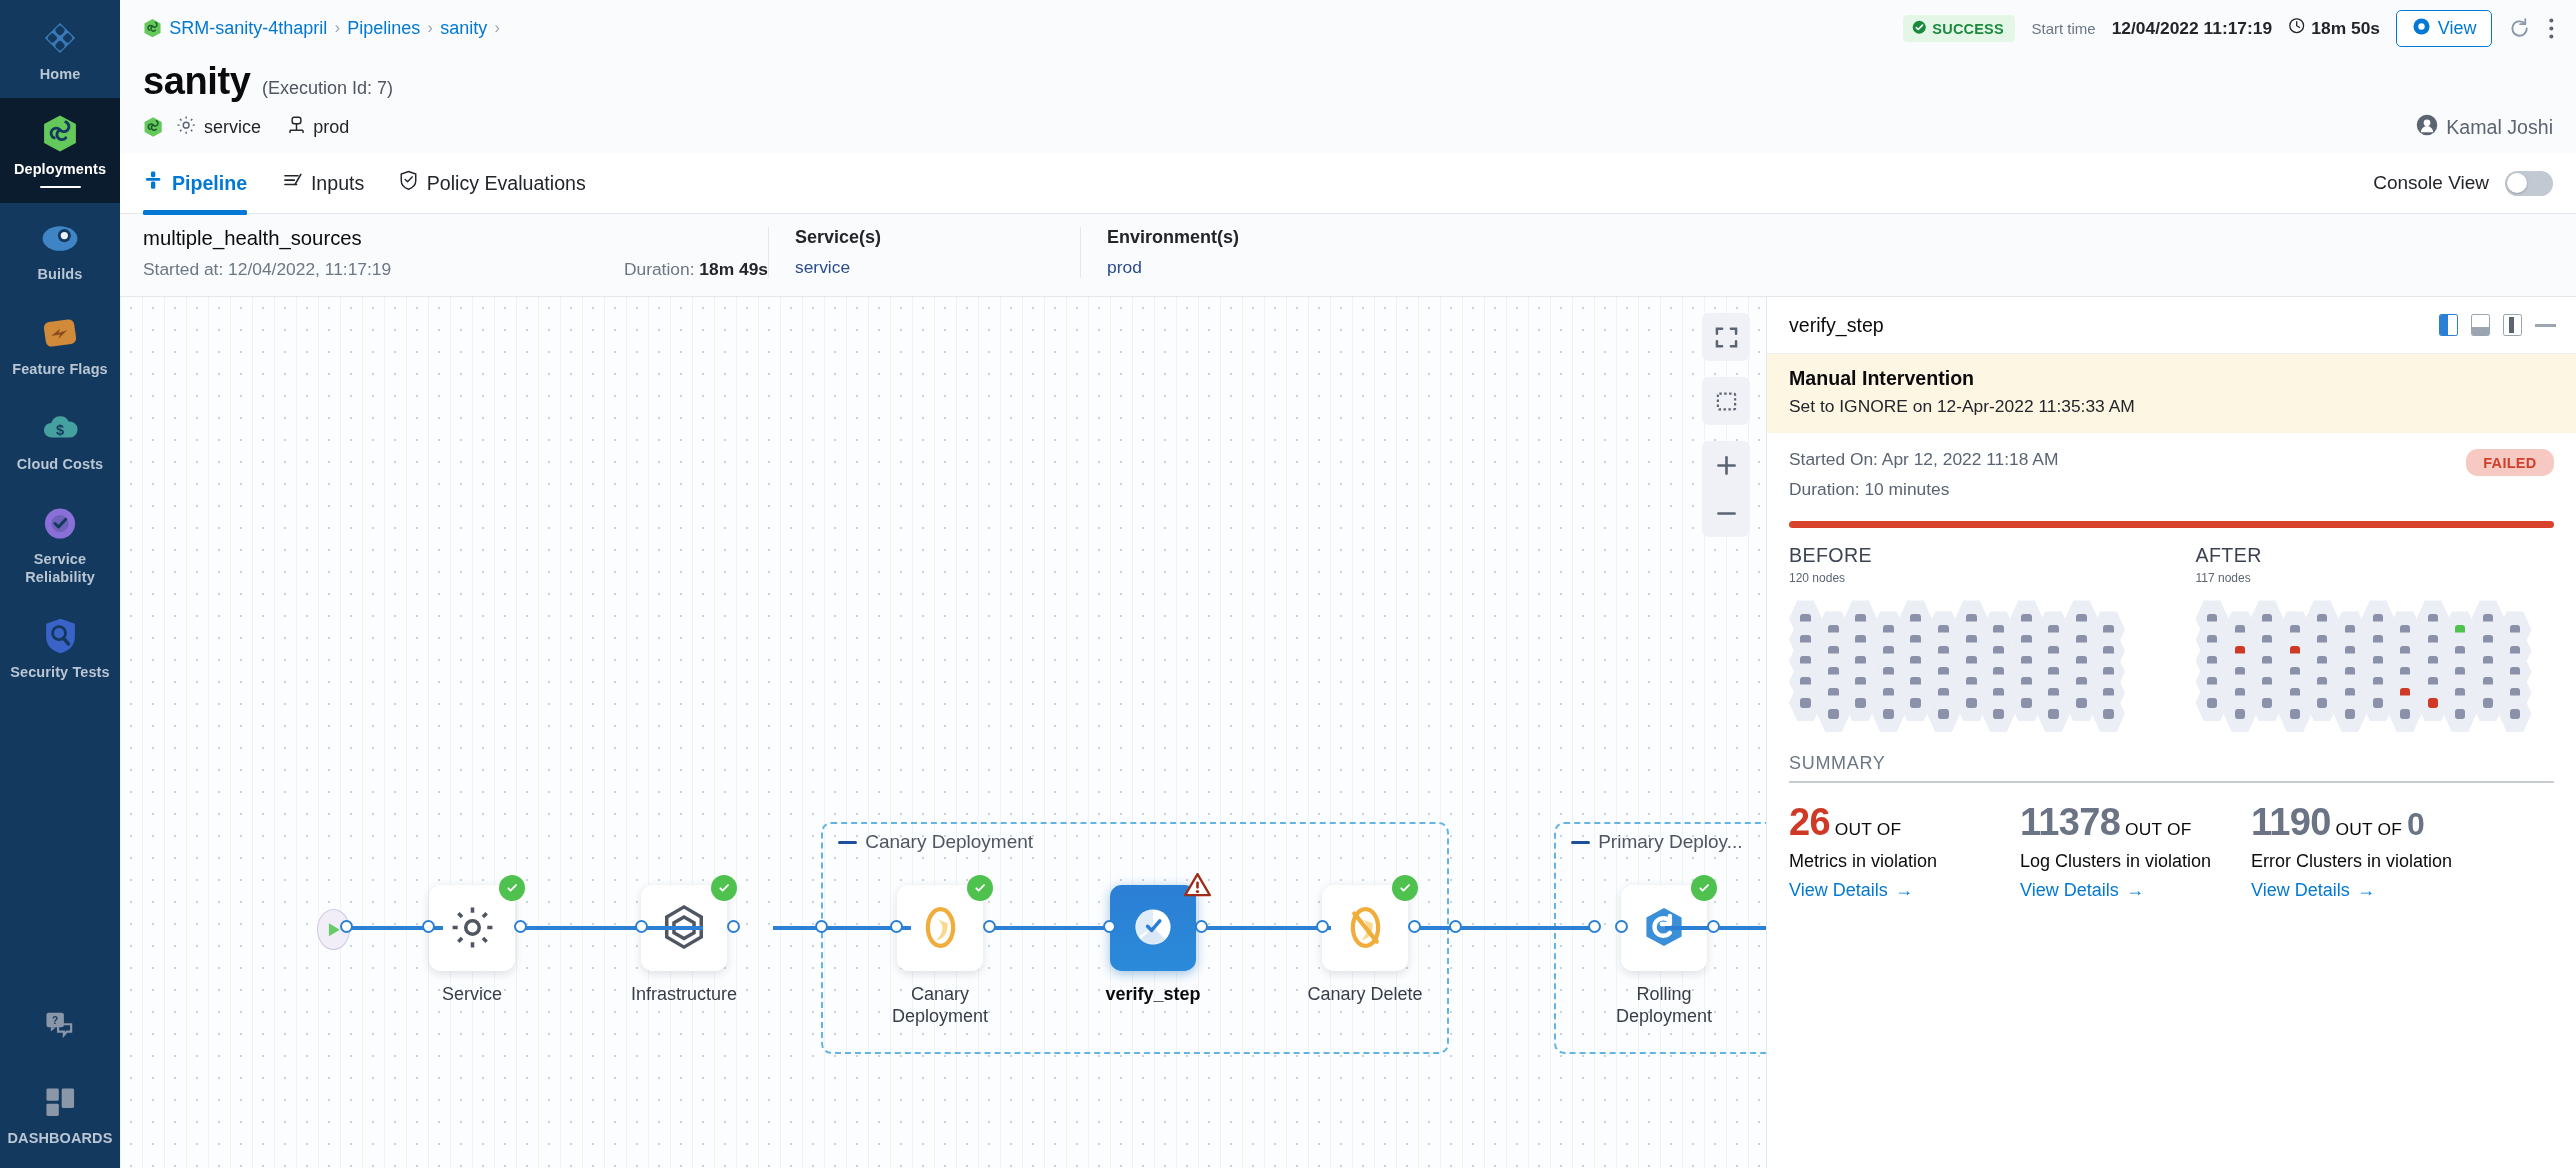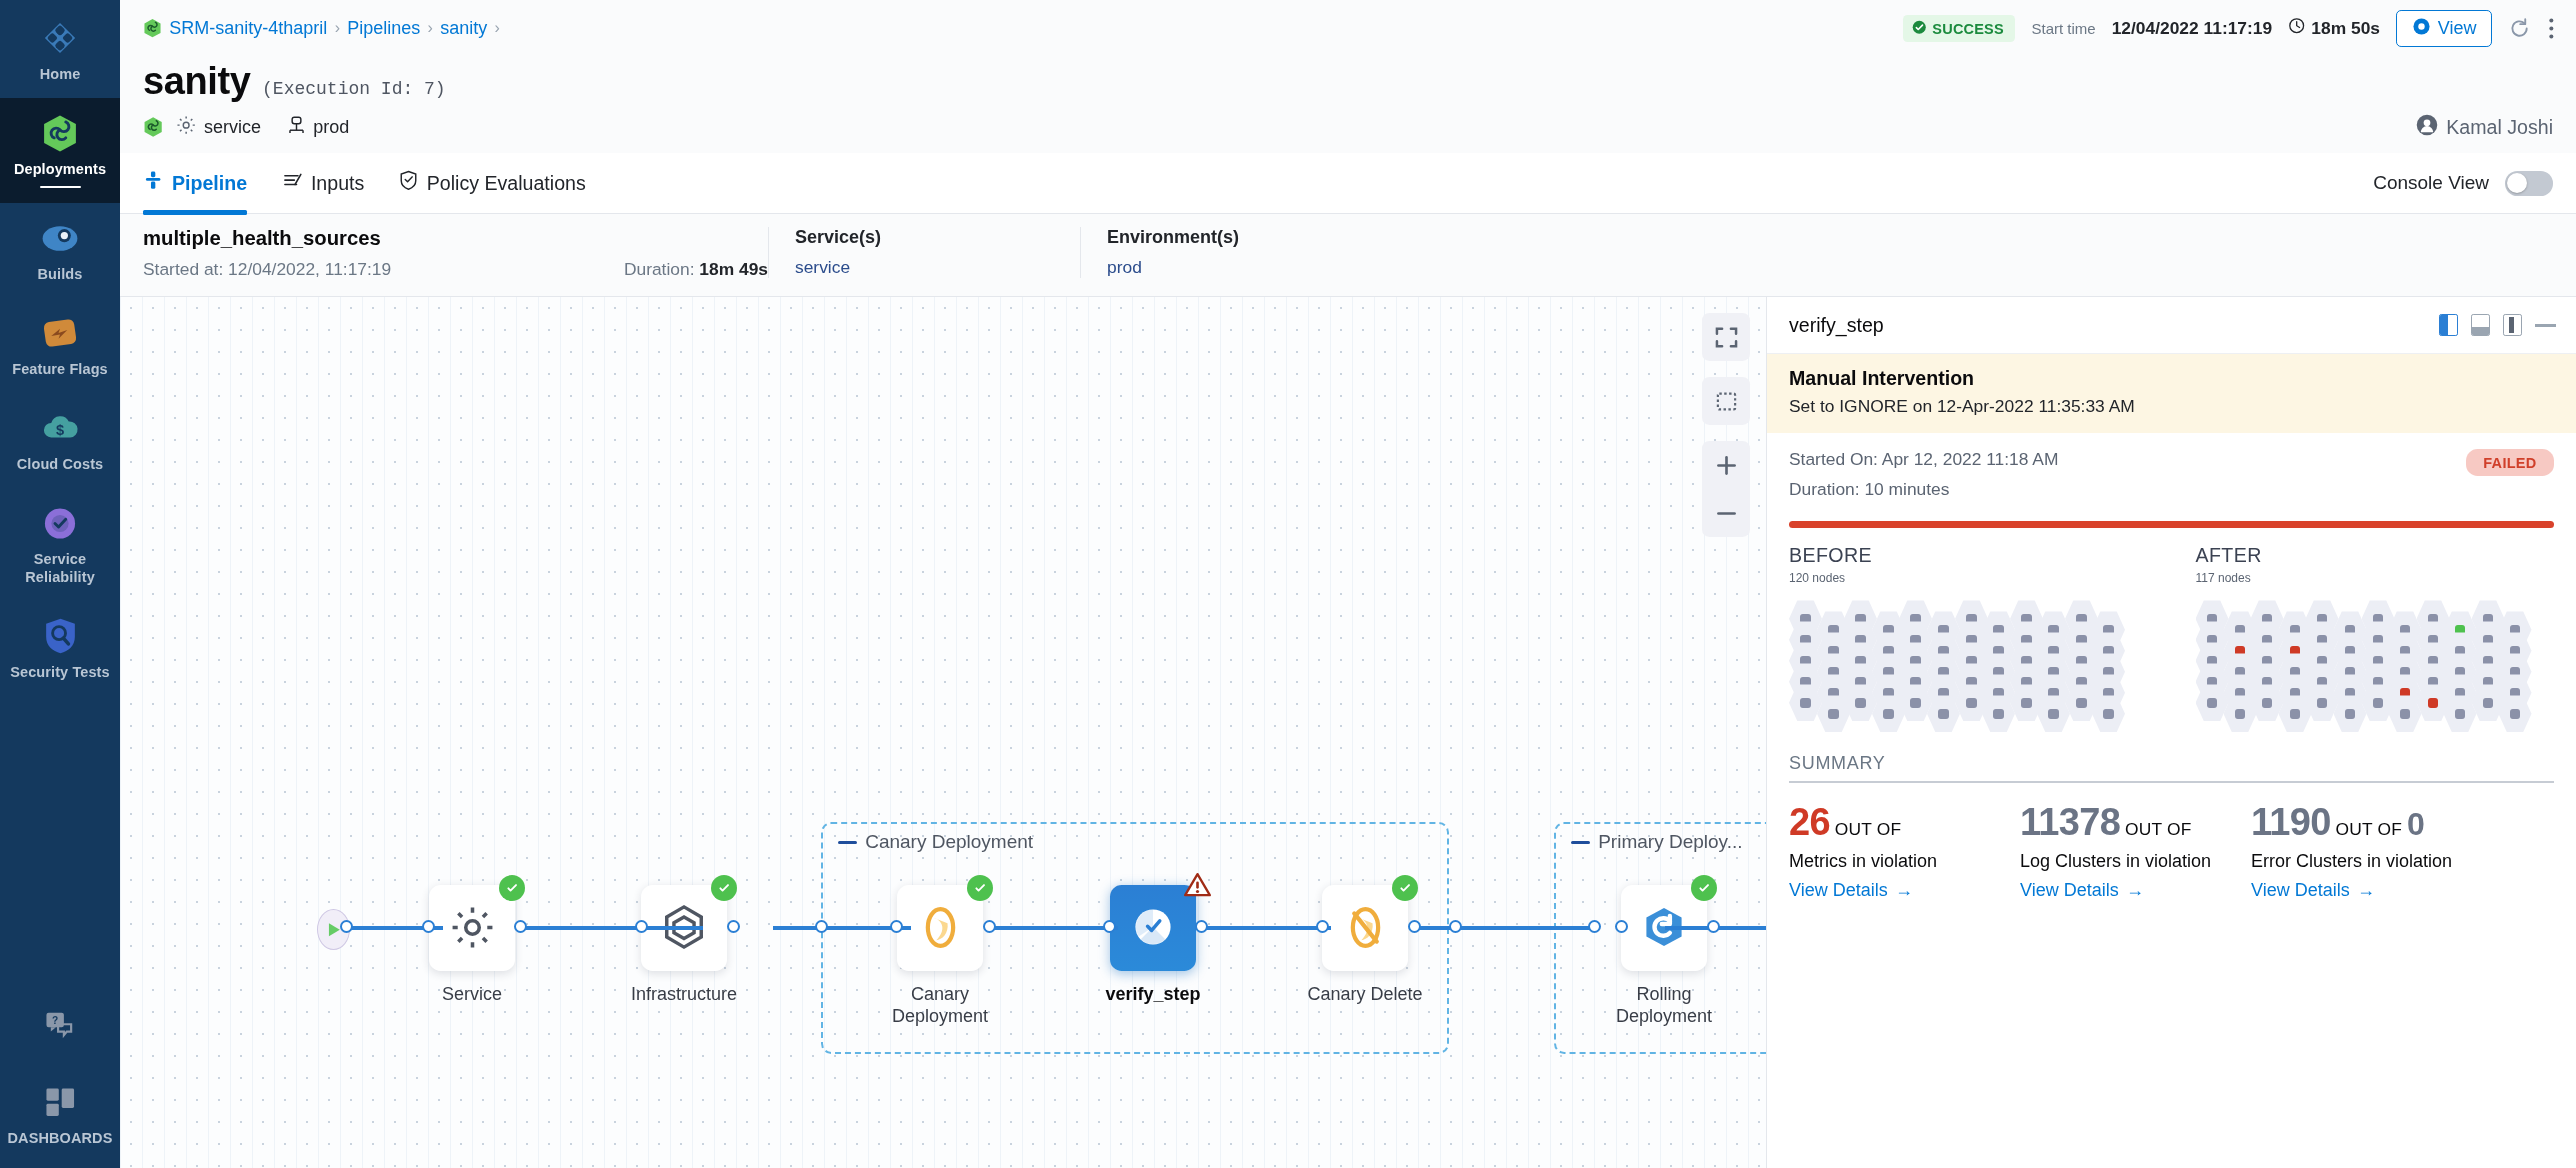--- a/index.html
+++ b/index.html
@@ -58,21 +58,21 @@
     border: 1.5px solid #0278d5; color: #0278d5; border-radius: 5.1px;
     padding: 5.8px 14.5px; font-size: 18px; display: flex; align-items: center; gap: 7.3px;
     background: #fff; cursor: pointer; font-weight: 500;
   }
   .icon-btn { cursor: pointer; display:flex; align-items:center; justify-content:center; }
 
   
   .titleblock { background:#fafbfc; padding: 2.9px 23px 11.6px 23px; }
   .title-row { display:flex; align-items: baseline; gap: 11.6px; }
   .pipe-title { font-size: 38px; font-weight: 700; color: #0b0b0d; letter-spacing:-0.4px;}
-  .exec-id { font-size: 18px; color: #4f5662; font-family: Liberation Mono, monospace; }
+  .exec-id { font-size: 18px; color: #4f5662; }
   .meta-row { display:flex; align-items:center; gap: 13px; margin-top: 11.6px; }
   .meta-chip { display:flex; align-items:center; gap:7.3px; font-size:18px; color:#22252a; }
   .user-block { margin-left:auto; display:flex; align-items:center; gap:8.7px; color:#5b6472; font-size:19.6px;}
 
   
   .tabbar {
     height: 61px; background:#fff; border-bottom: 1.5px solid #e4e7ec;
     display:flex; align-items:stretch; padding: 0 23px;
   }
   .tab {
@@ -92,21 +92,21 @@
     position:absolute; top:2.2px; left:2.2px; width:20.3px; height:20.3px; border-radius:50%;
     background:#fff; box-shadow: 0 0.7px 2.2px rgba(0,0,0,.28);
   }
 
   
   .execstrip {
     background:#fafbfc; padding: 13px 23px 16px 23px; display:flex; align-items:flex-start;
     border-bottom: 1.5px solid #e4e7ec;
   }
   .es-left { width: 407px; }
-  .es-name { font-size:20.3px; font-weight:700; color:#0b0b0d; }
+  .es-name { font-size:20.3px; font-weight:400; color:#0b0b0d; }
   .es-sub { font-size:17.4px; color:#6b7785; margin-top: 8.7px; }
   .es-dur { font-size:17.4px; color:#6b7785; padding-top: 32px; width: 218px; text-align: right;}
   .es-dur b { color:#22252a; font-weight:600;}
   .es-col { padding-left: 26px; border-left: 1.5px solid #e4e7ec; min-width:312px; }
   .es-col h4 { font-size:18px; font-weight:700; color:#22252a; }
   .es-col a { font-size:17.4px; color:#2b4c8c; display:block; margin-top:8.7px; text-decoration:none; cursor:pointer;}
 
   
   .body { flex: 1 1 auto; display:flex; min-height:0; }
 

